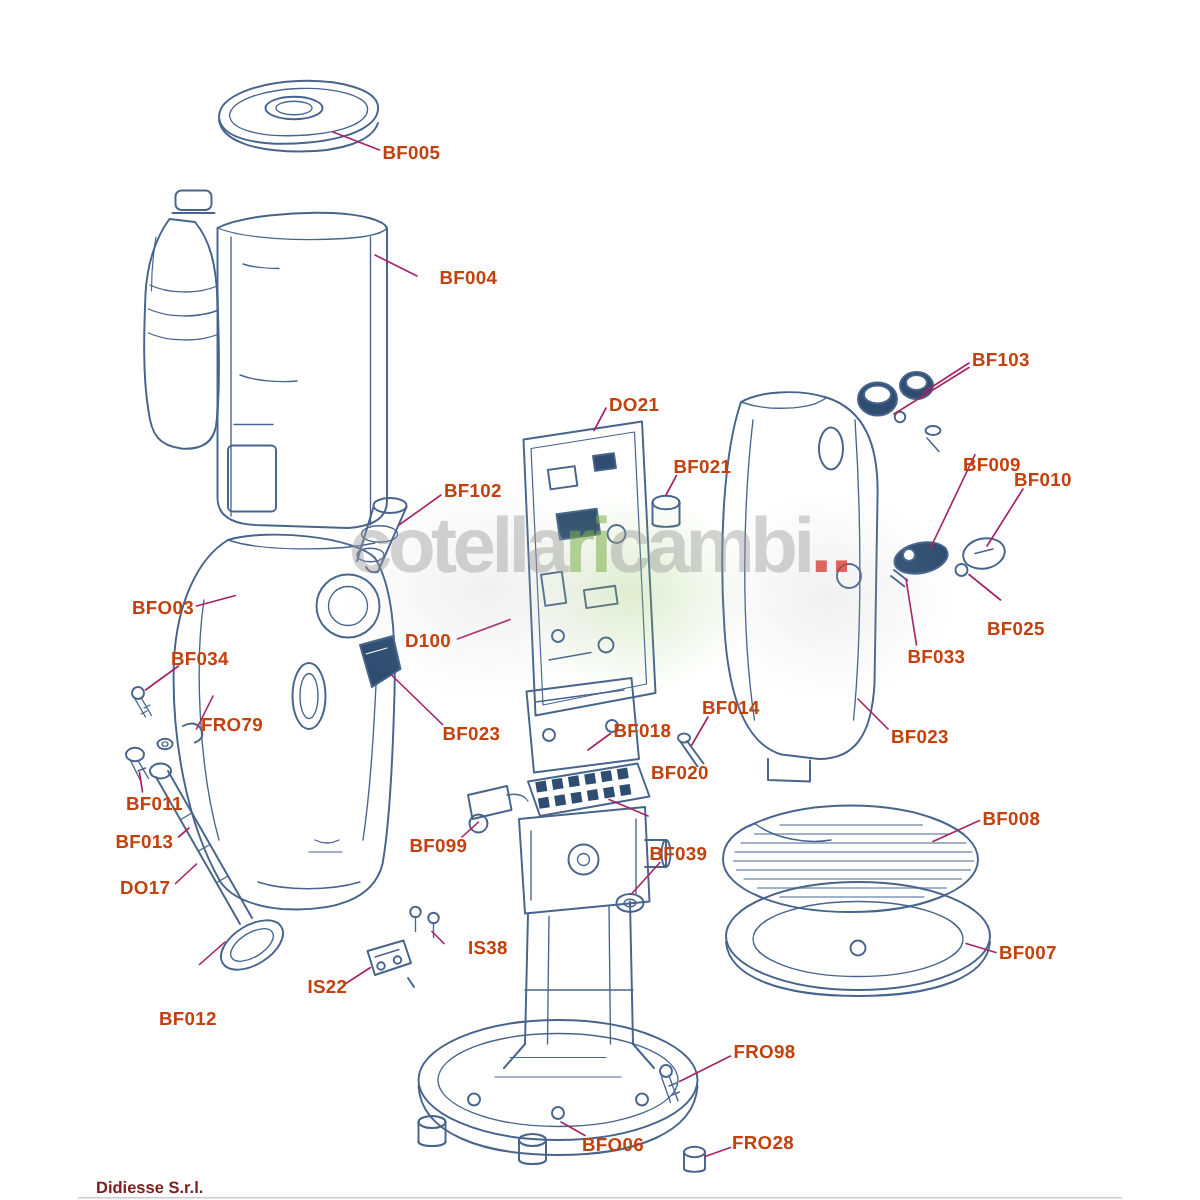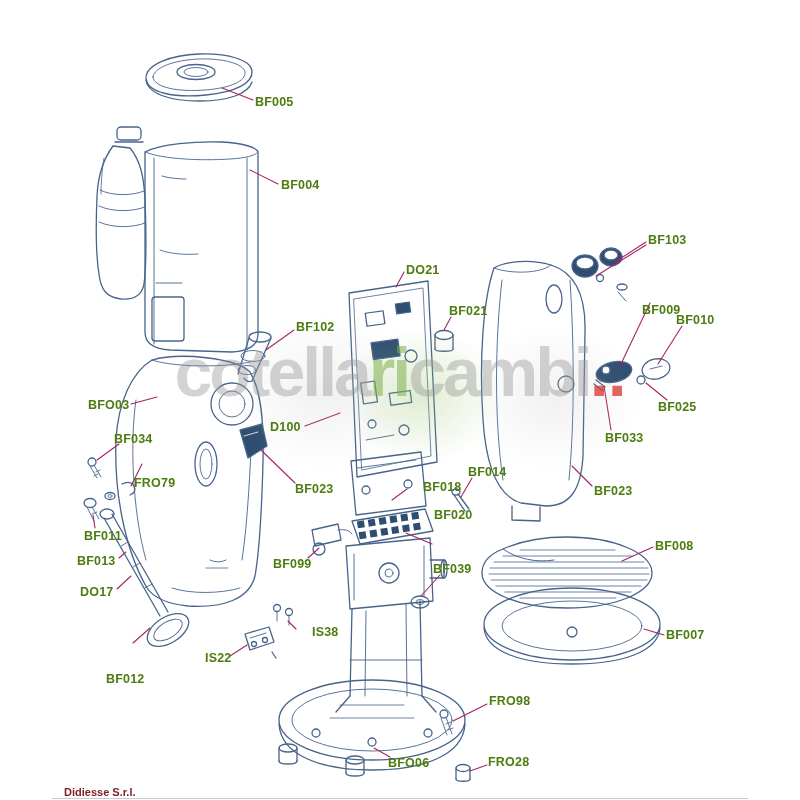--- a/index.html
+++ b/index.html
@@ -1,22 +1,22 @@
 <!DOCTYPE html>
 <html><head>
 <meta charset="utf-8">
 <style>
   html,body{margin:0;padding:0;background:#ffffff;}
   .stage{position:relative;width:800px;height:800px;background:#ffffff;overflow:hidden;
          font-family:"Liberation Sans",sans-serif;}
   svg.art{position:absolute;left:0;top:0;}
-  .lbl{position:absolute;font:700 12.5px "Liberation Sans",sans-serif;color:#4d7c0f;
+  .lbl{position:absolute;font:700 12.5px "Liberation Sans",sans-serif;color:#c2410c;
        letter-spacing:.2px;white-space:nowrap;}
   .watermark{position:absolute;left:0;right:0;top:338px;text-align:center;
-       font-weight:bold;font-size:68px;letter-spacing:-3px;pointer-events:none;
+       font-weight:bold;font-size:52px;letter-spacing:-3px;pointer-events:none;
        font-family:"Liberation Sans",sans-serif;line-height:1;}
   .wm-gray{color:rgba(150,150,150,.42);}
   .wm-green{color:rgba(125,175,75,.55);}
   .wm-red{color:rgba(215,60,50,.78);letter-spacing:-1px;}
   .bubble{position:absolute;border-radius:50%;pointer-events:none;}
   .b1{left:225px;top:315px;width:200px;height:155px;
       background:radial-gradient(closest-side,rgba(185,185,185,.20),rgba(185,185,185,0));}
   .b2{left:465px;top:325px;width:175px;height:145px;
       background:radial-gradient(closest-side,rgba(185,185,185,.20),rgba(185,185,185,0));}
   .b3{left:345px;top:328px;width:155px;height:135px;
@@ -276,35 +276,35 @@
     </g>
   </svg>
 
   <span class="bubble b1"></span>
   <span class="bubble b2"></span>
   <span class="bubble b3"></span>
   <div class="watermark"><span class="wm-gray">cotella</span><span class="wm-green">ri</span><span class="wm-gray">cambi</span><span class="wm-red">..</span></div>
 
   <div>
     <span class="lbl" style="left:255px;top:95px">BF005</span>
-    <span class="lbl" style="left:281px;top:178px">BF004</span>
+    <span class="lbl" style="left:293px;top:178px">BF004</span>
     <span class="lbl" style="left:406px;top:263px">DO21</span>
     <span class="lbl" style="left:648px;top:233px">BF103</span>
     <span class="lbl" style="left:449px;top:304px">BF021</span>
     <span class="lbl" style="left:642px;top:303px">BF009</span>
     <span class="lbl" style="left:676px;top:313px">BF010</span>
     <span class="lbl" style="left:296px;top:320px">BF102</span>
     <span class="lbl" style="left:88px;top:398px">BFO03</span>
     <span class="lbl" style="left:270px;top:420px">D100</span>
-    <span class="lbl" style="left:658px;top:400px">BF025</span>
+    <span class="lbl" style="left:658px;top:412px">BF025</span>
     <span class="lbl" style="left:114px;top:432px">BF034</span>
     <span class="lbl" style="left:605px;top:431px">BF033</span>
     <span class="lbl" style="left:134px;top:476px">FRO79</span>
     <span class="lbl" style="left:295px;top:482px">BF023</span>
-    <span class="lbl" style="left:423px;top:480px">BF018</span>
+    <span class="lbl" style="left:409px;top:480px">BF018</span>
     <span class="lbl" style="left:468px;top:465px">BF014</span>
     <span class="lbl" style="left:594px;top:484px">BF023</span>
     <span class="lbl" style="left:84px;top:529px">BF011</span>
     <span class="lbl" style="left:77px;top:554px">BF013</span>
     <span class="lbl" style="left:434px;top:508px">BF020</span>
     <span class="lbl" style="left:273px;top:557px">BF099</span>
     <span class="lbl" style="left:433px;top:562px">BF039</span>
     <span class="lbl" style="left:655px;top:539px">BF008</span>
     <span class="lbl" style="left:80px;top:585px">DO17</span>
     <span class="lbl" style="left:106px;top:672px">BF012</span>

